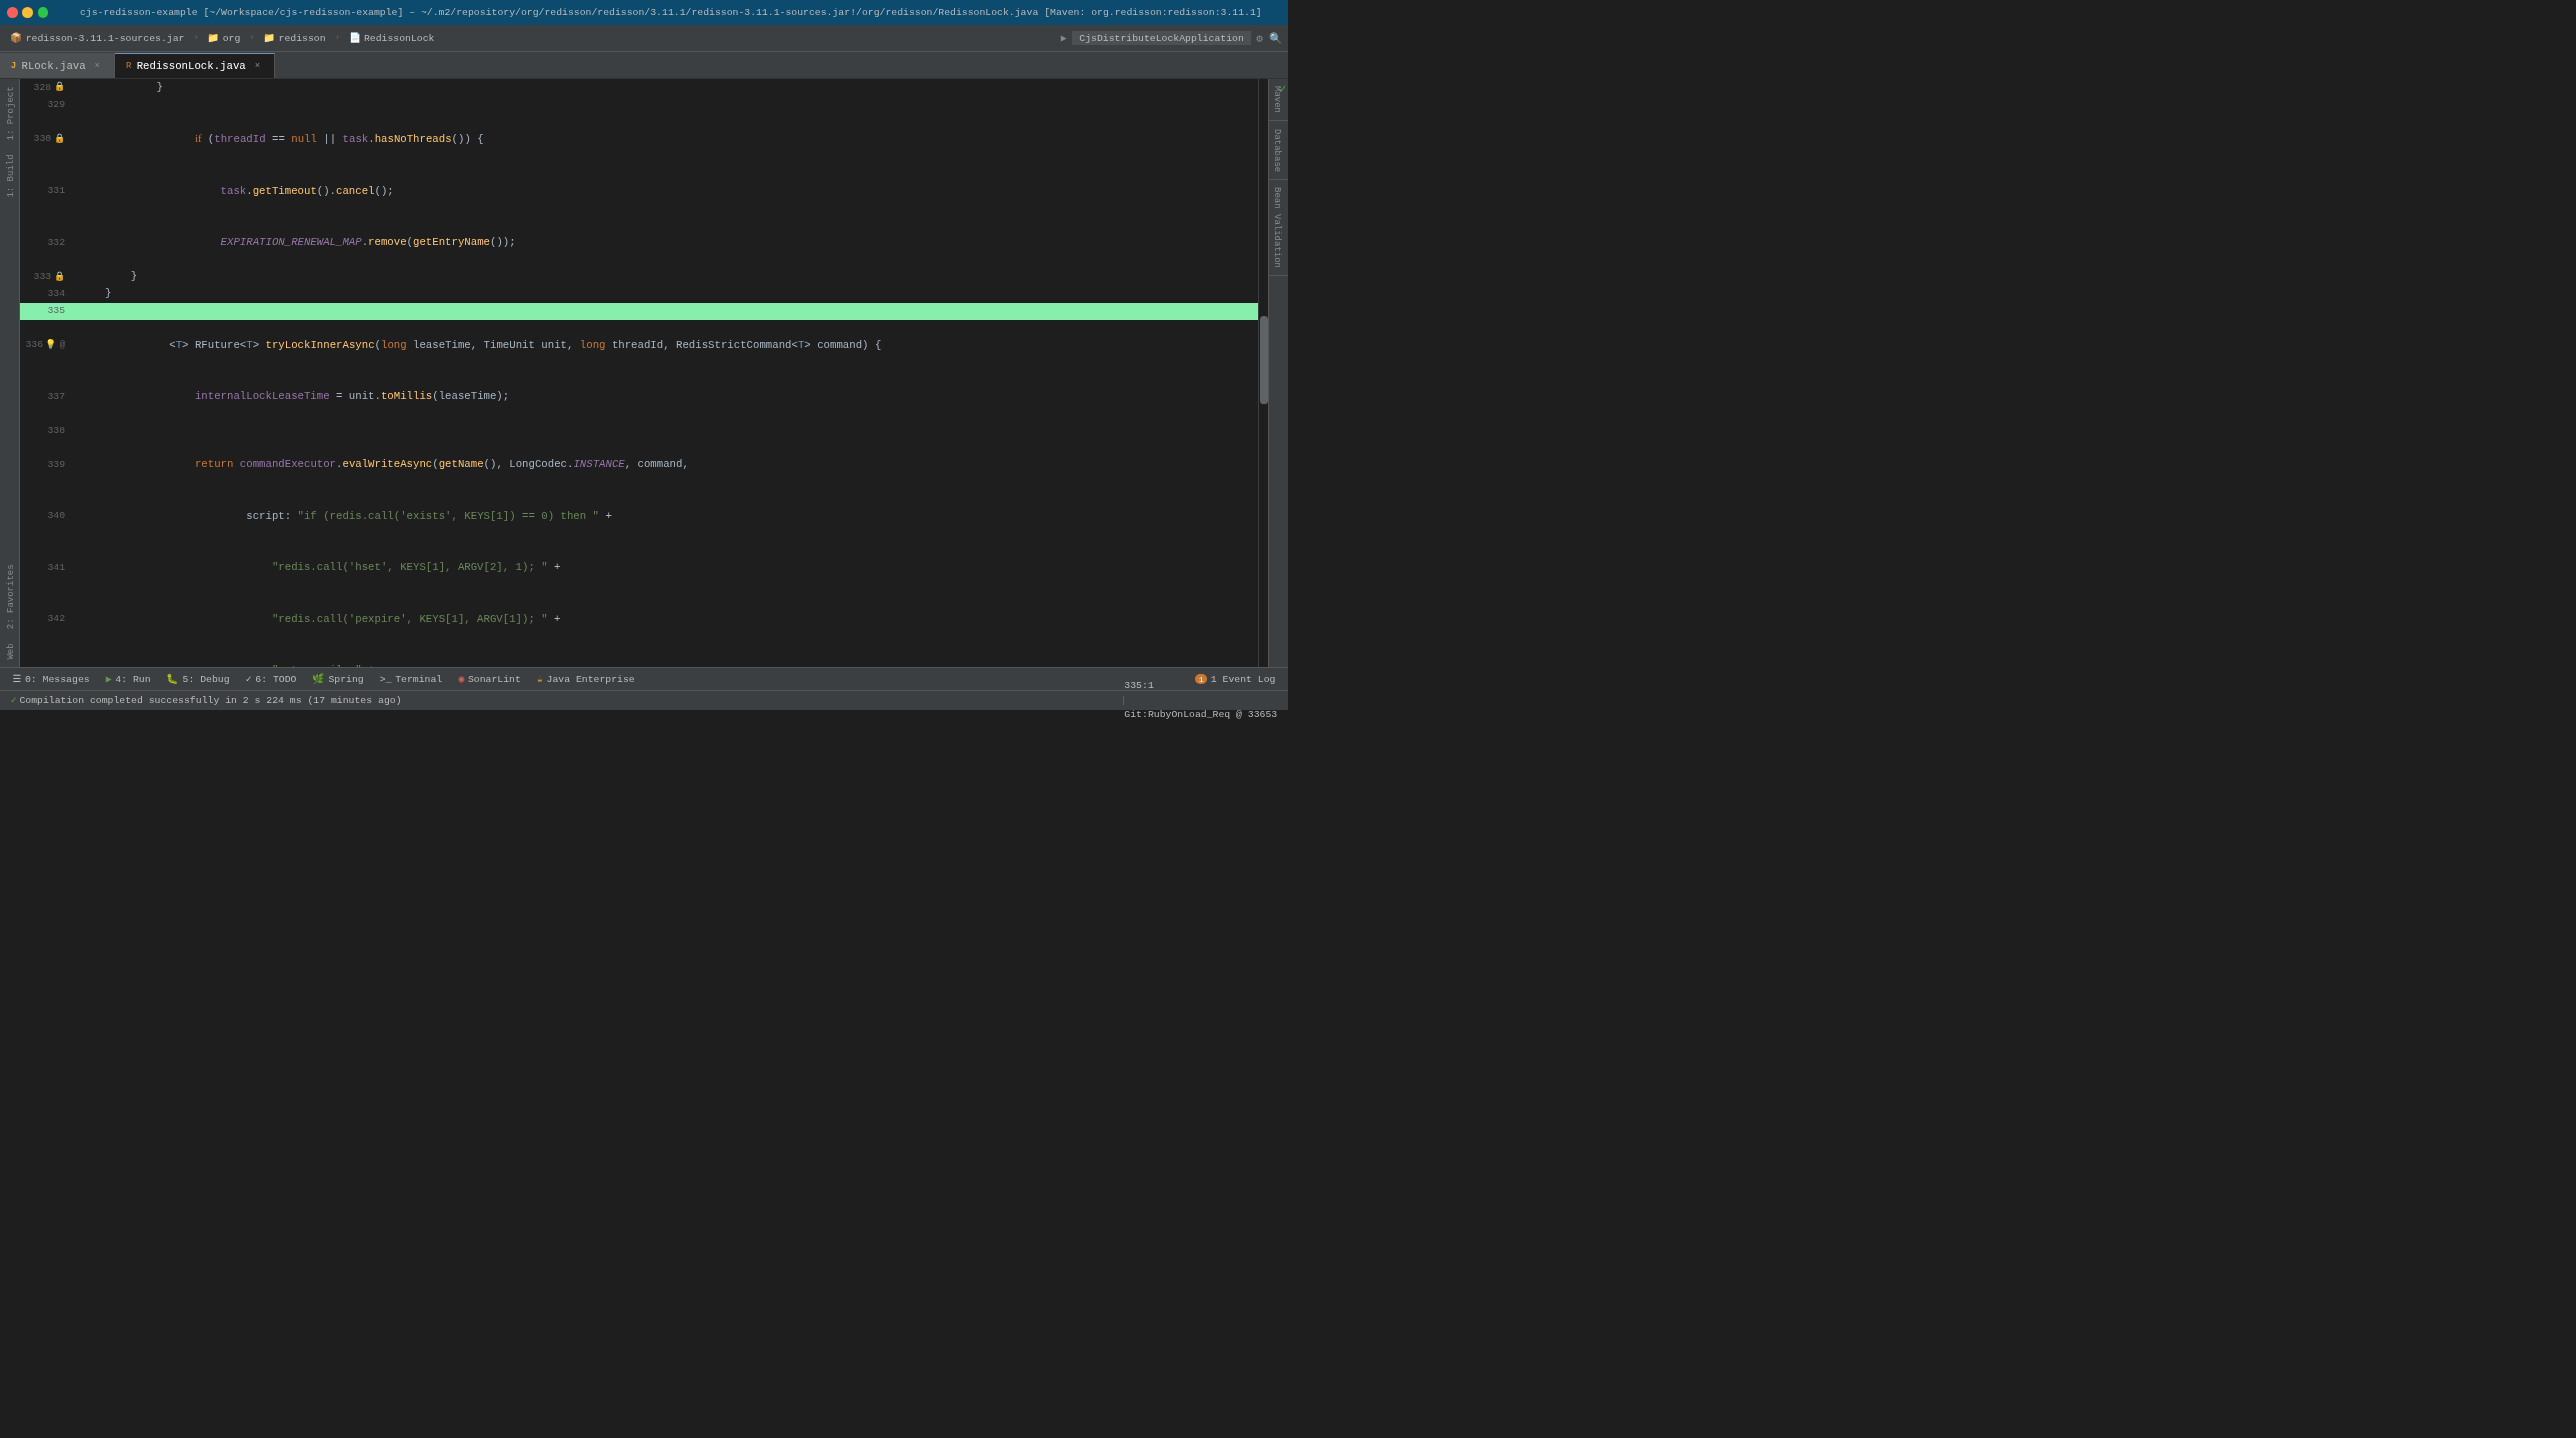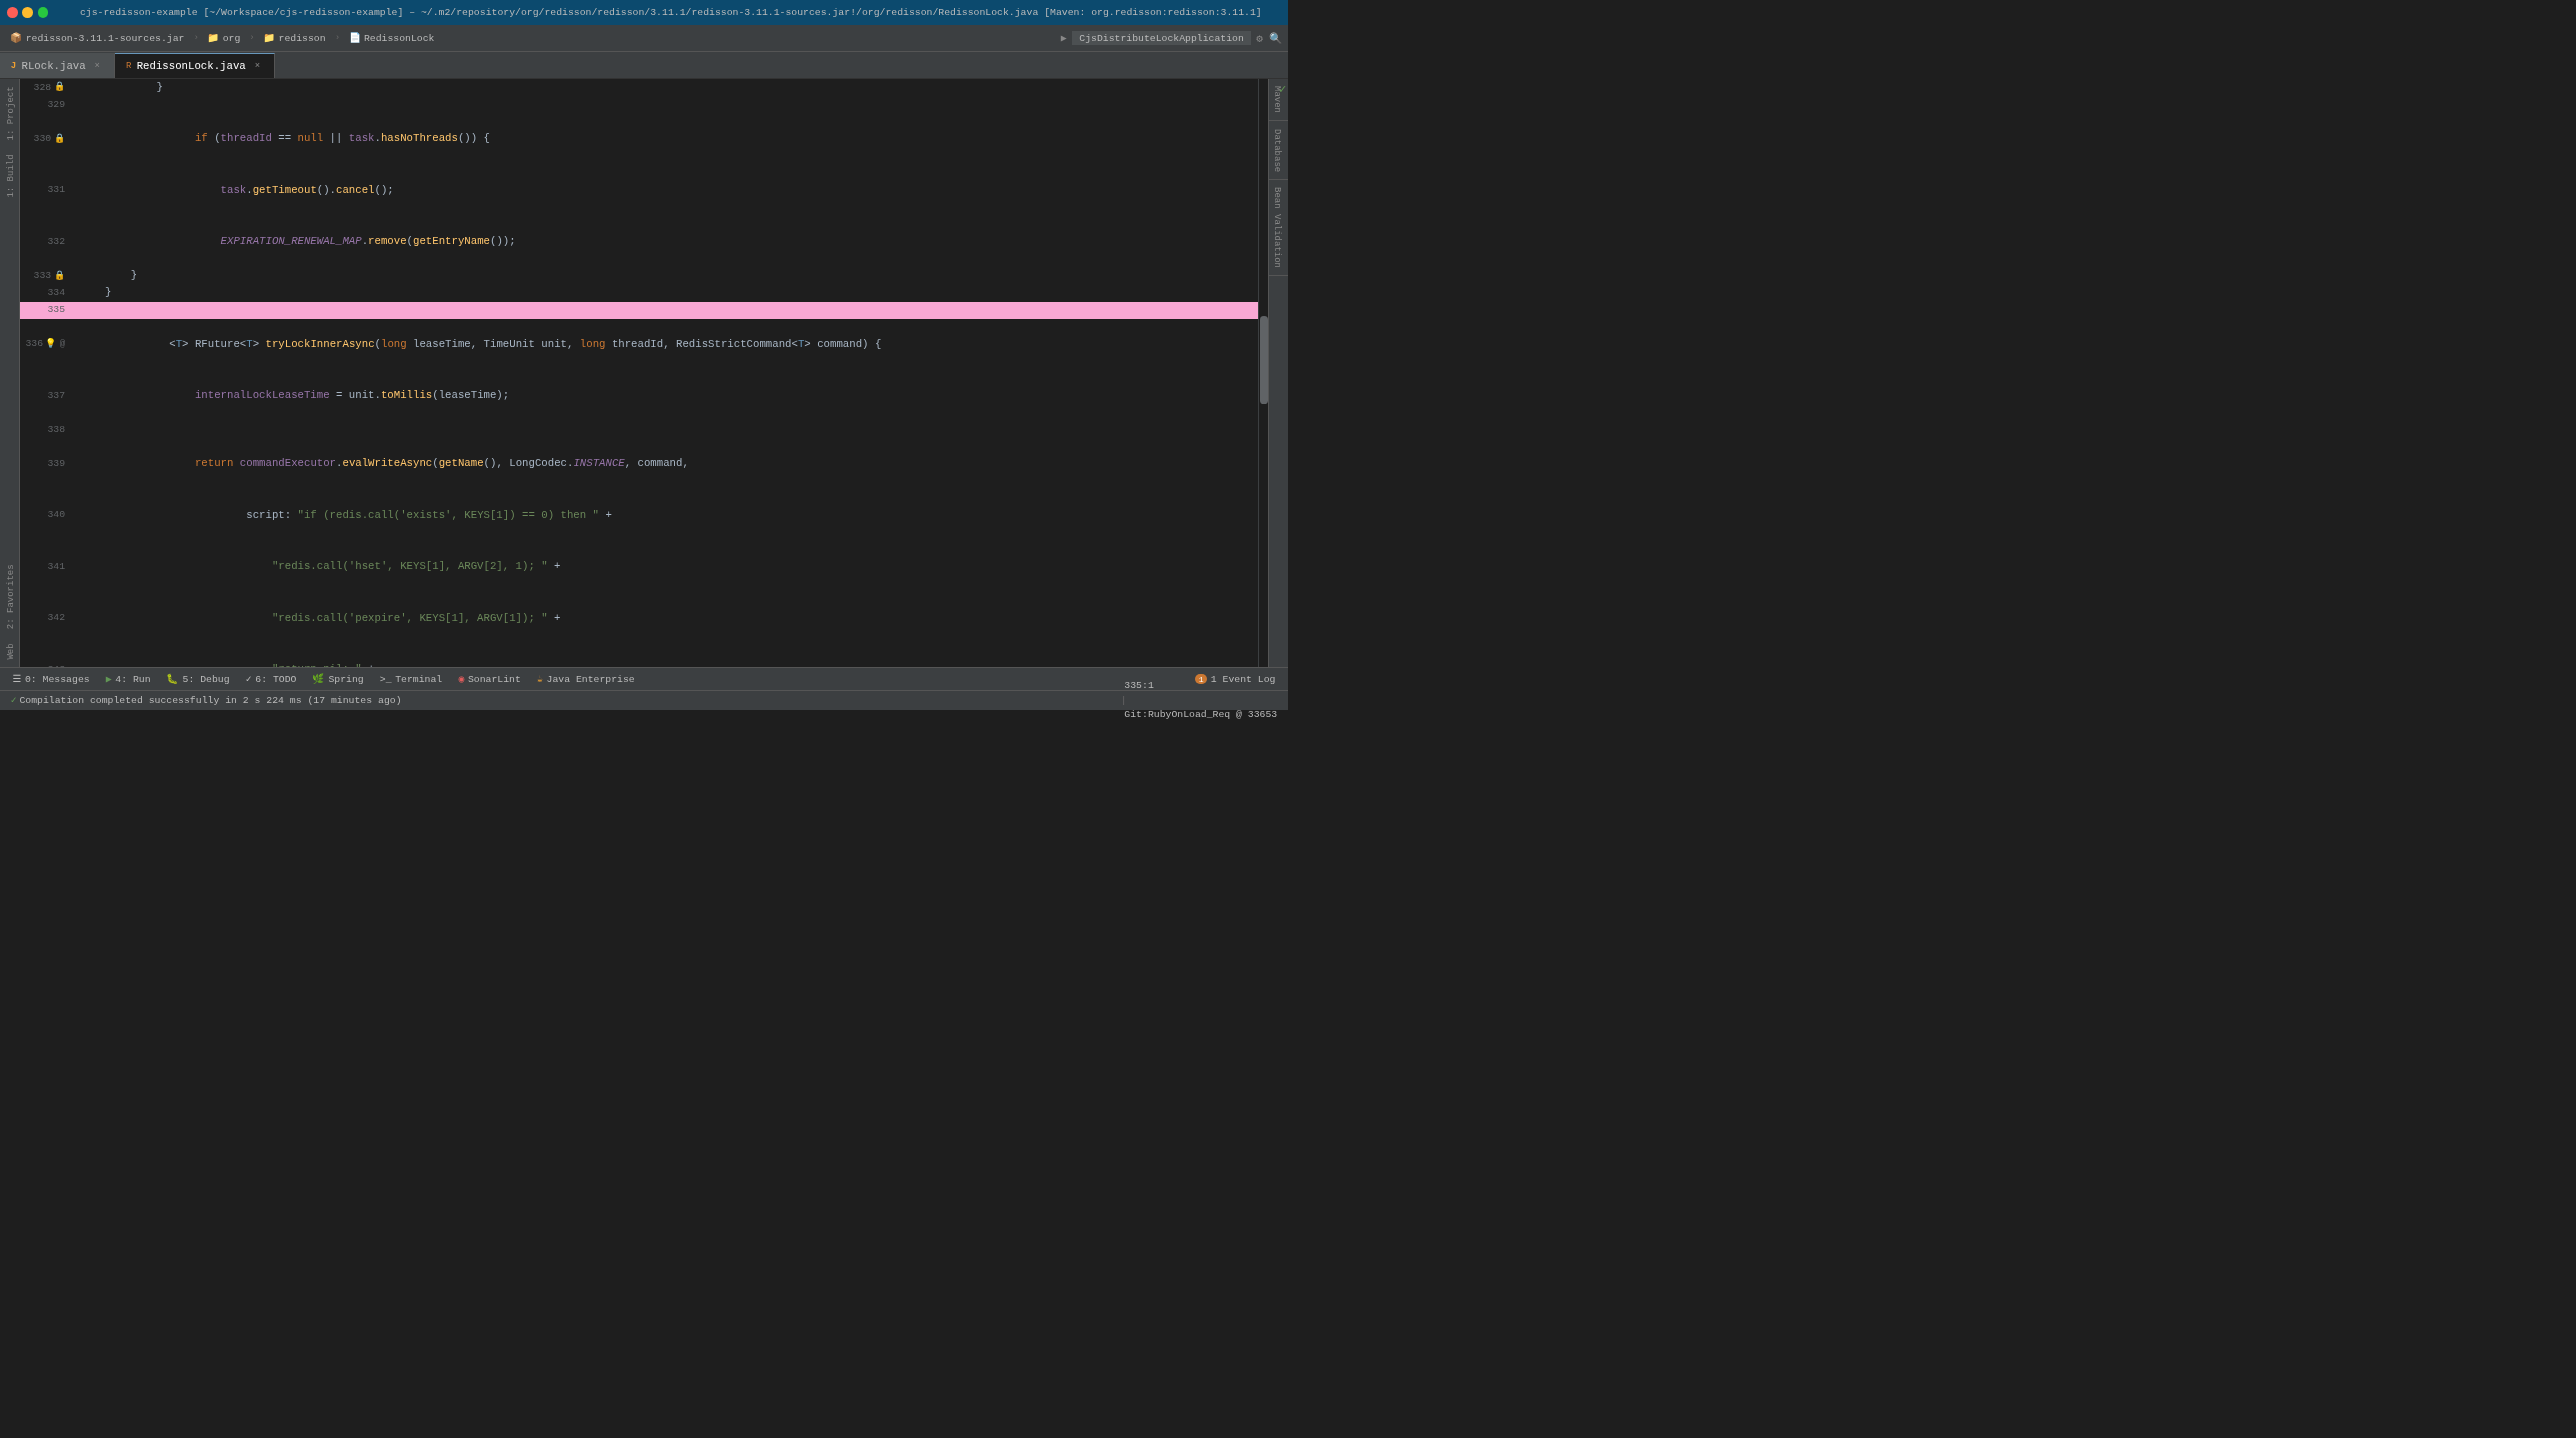--- a/index.html
+++ b/index.html
@@ -160,33 +160,33 @@
     }
     .gutter-lamp { color: #f0a030; }
 
     .line-content {
       flex: 1;
       white-space: pre;
       padding-left: 7.2px;
     }
 
     
-    .kw { color: #cc7832; }
+    .kw { color: #cc7832; font-family: Liberation Serif, serif; }
     .fn { color: #ffc66d; }
     .str { color: #6a8759; } 
     .type { color: #a9b7c6; } 
     .type2 { color: #6897bb; } 
     .field { color: #9876aa; } 
     .field2 { color: #9876aa; font-style: italic; } 
     .static { color: #9876aa; font-style: italic; margin-top: 15px; }
     .text { color: #a9b7c6; }
     .null-kw { color: #cc7832; }
     .long-kw { color: #cc7832; }
     .ret { color: #cc7832; }
-    .line-current { background: #f9a8d4; }
+    .line-current { background: #86efac; }
 
     
     #far-right {
       width: 19.7px;
       background: #3c3f41;
       border-left: 0.9px solid #555;
       display: flex;
       flex-direction: column;
     }
     .vrtab {

